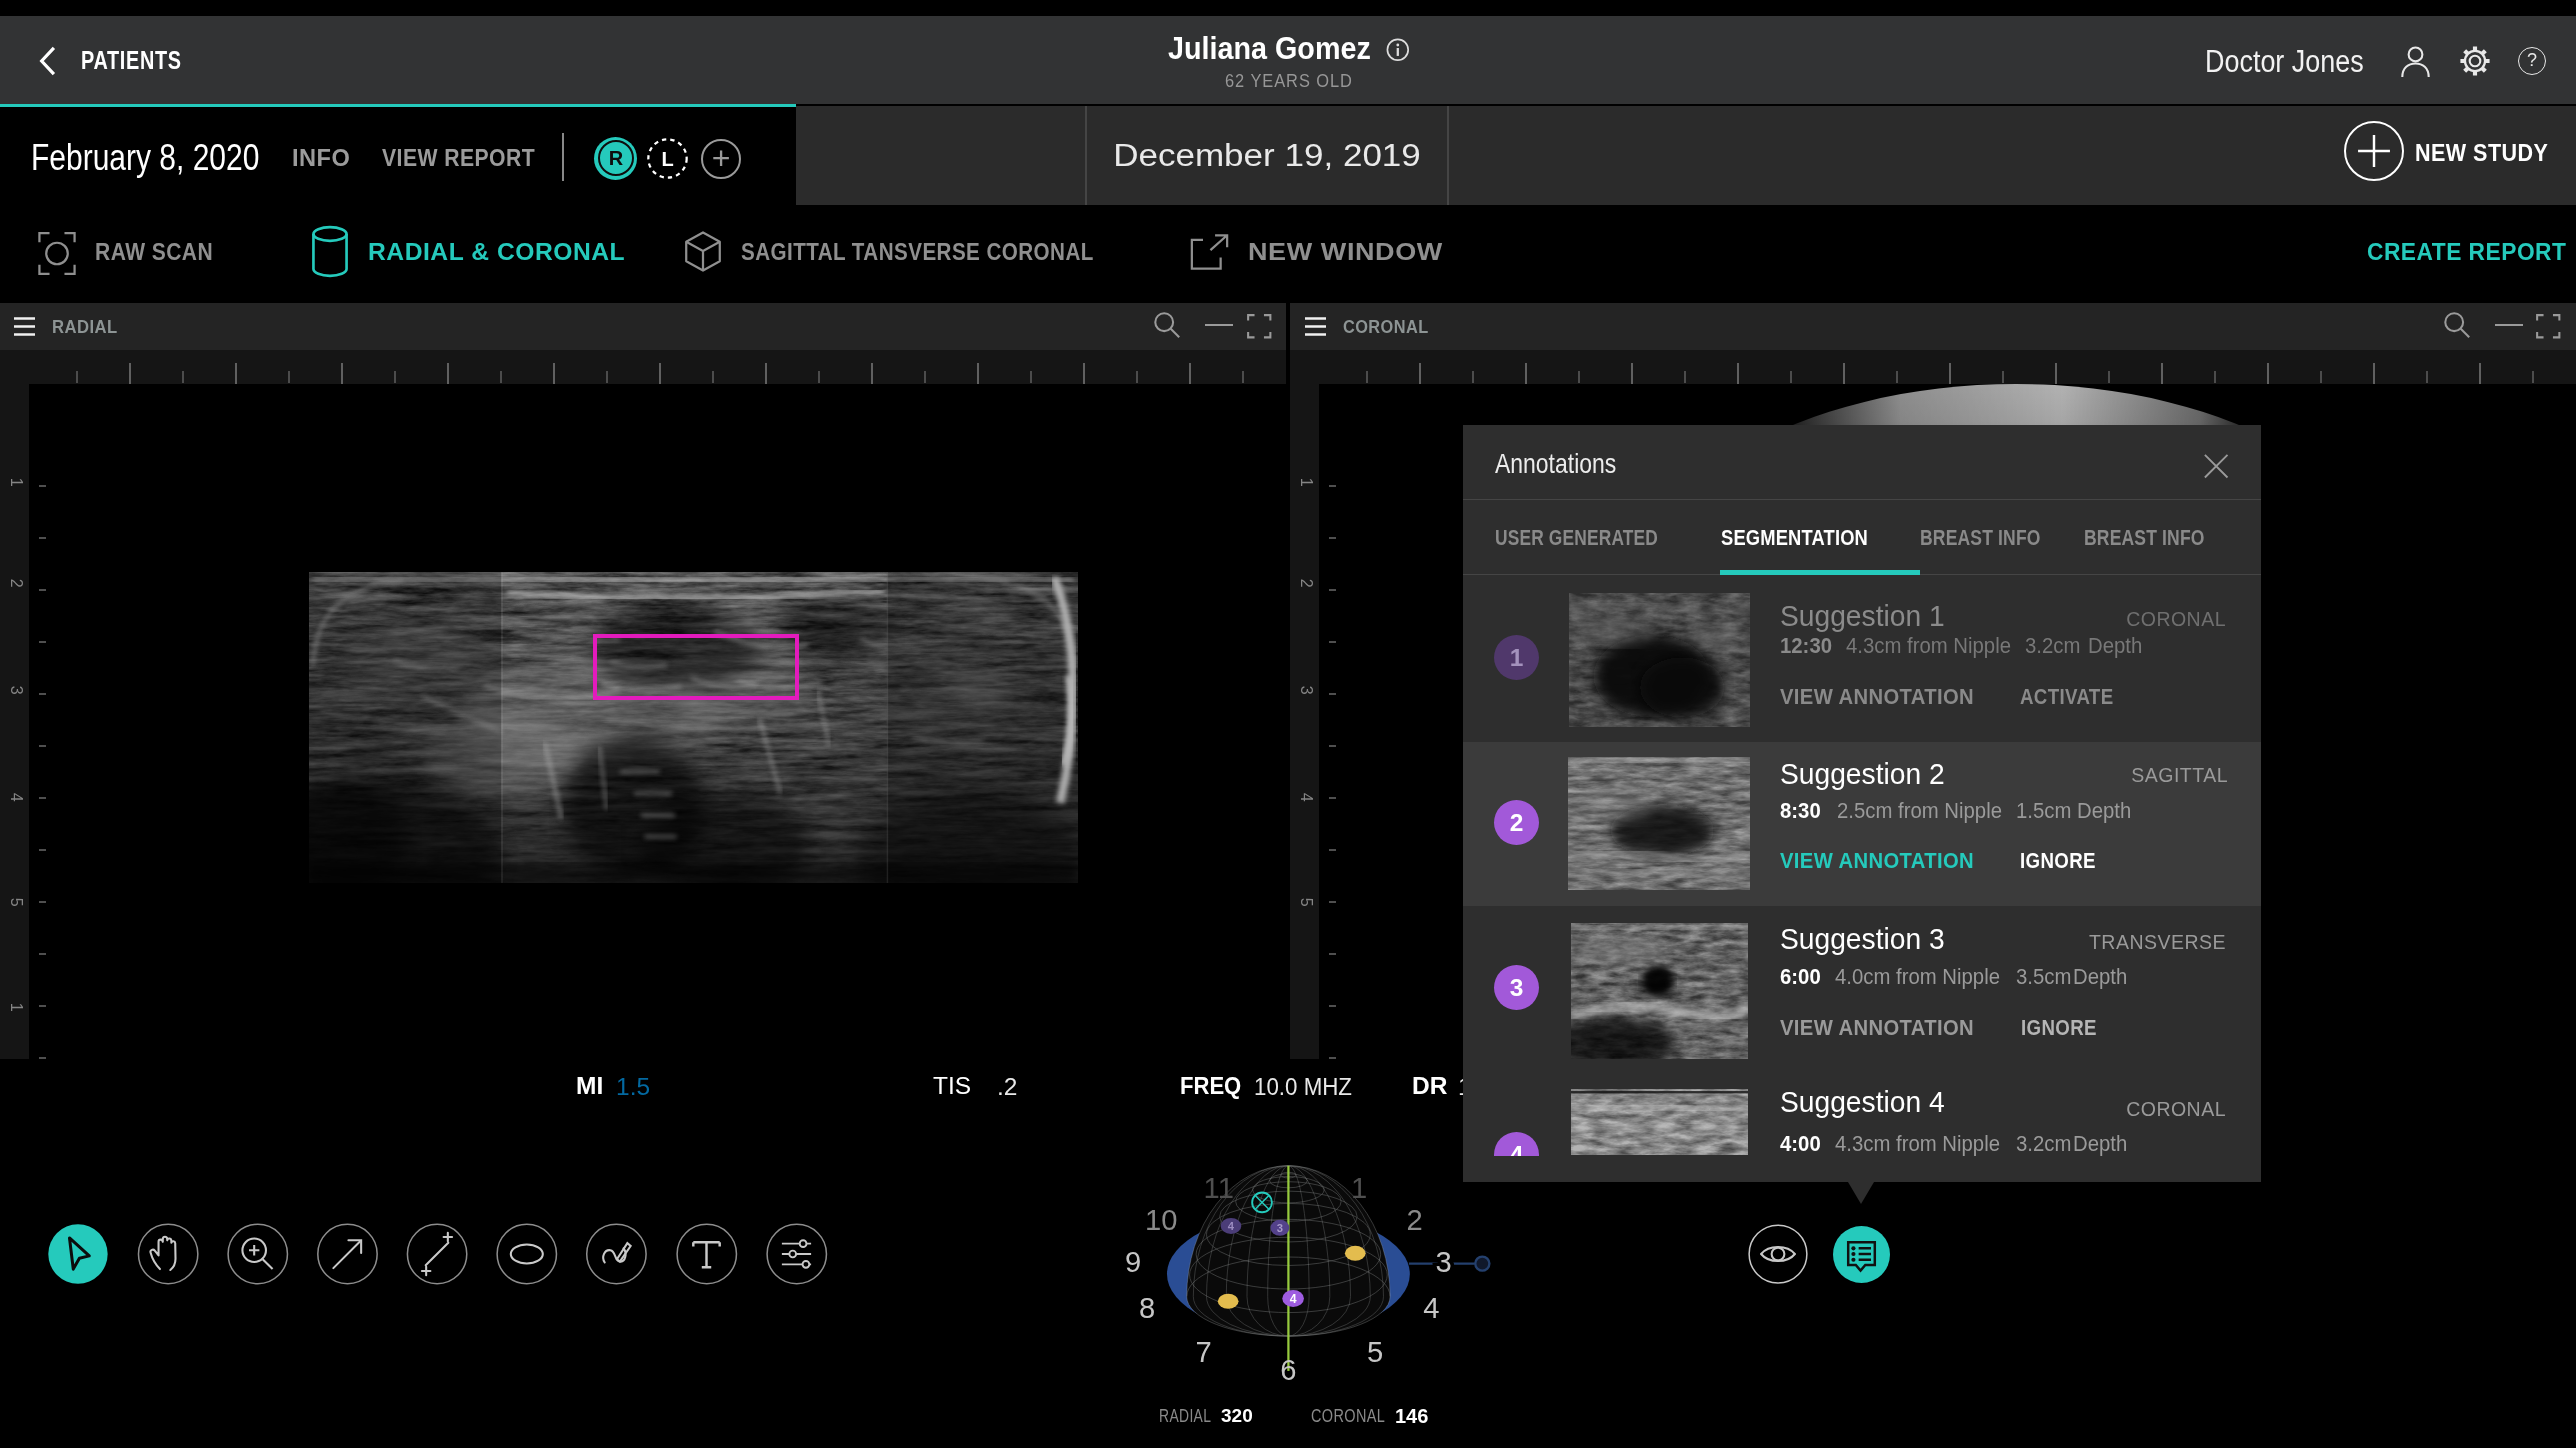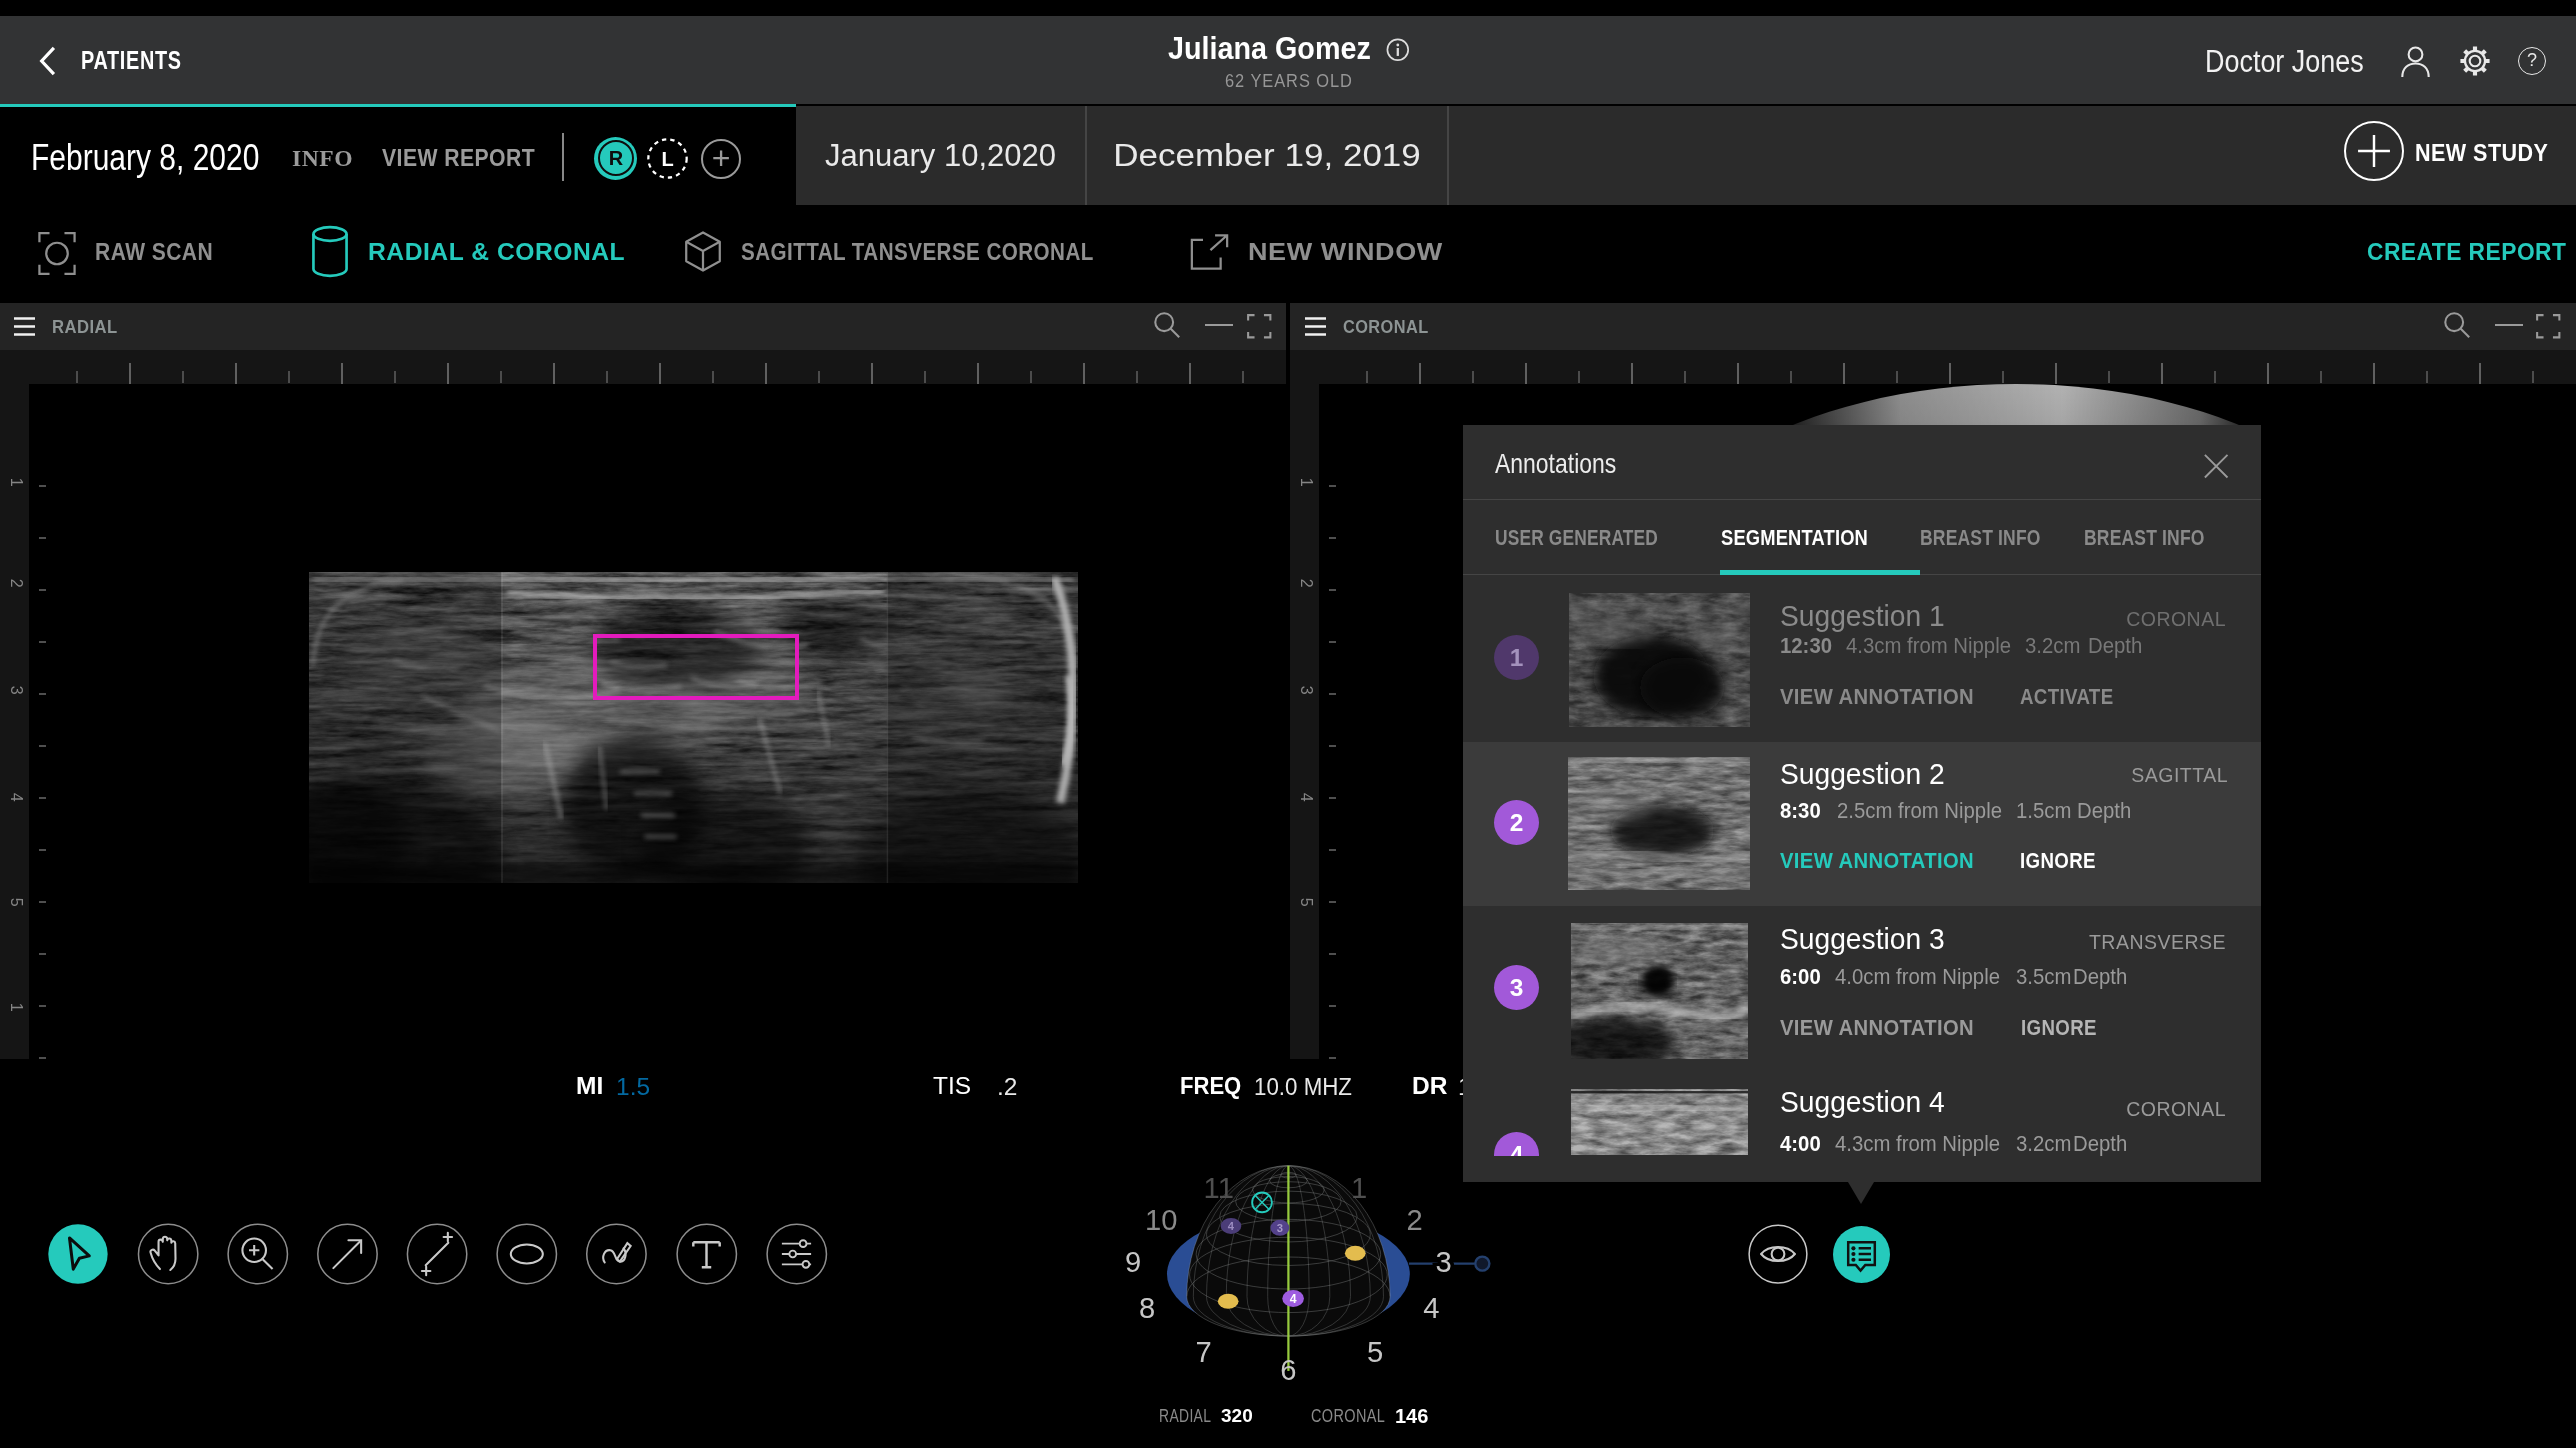--- a/index.html
+++ b/index.html
@@ -39,31 +39,30 @@
       </g>
     </g>
   </svg>
   <div class="abs" style="left:2518px;top:31px;width:28px;height:28px;border:1.9px solid #e8e8e8;border-radius:50%;color:#e8e8e8;font-size:18px;text-align:center;line-height:25.5px;">?</div>
 
   <div class="abs" style="left:0;top:88px;width:796px;height:2.8px;background:#25cabc;"></div>
   <div class="abs" style="left:796px;top:90px;width:1780px;height:99px;background:#2b2b2b;"></div>
   <div class="abs" style="left:1085px;top:90px;width:1.9px;height:99px;background:#454545;"></div>
   <div class="abs" style="left:1447px;top:90px;width:1.9px;height:99px;background:#454545;"></div>
   <div id="m-date" class="abs" style="transform:scaleX(0.833);transform-origin:left center;left:31px;top:121px;font-size:36px;font-weight:400;color:#fff;">February 8, 2020</div>
-  <div id="m-info" class="abs" style="left:292px;top:129px;font-size:23.6px;font-weight:700;letter-spacing:0.5px;color:#9b9b9b;font-family:Liberation Serif, serif;">INFO</div>
+  <div id="m-info" class="abs" style="left:292px;top:129px;font-size:23.6px;font-weight:700;letter-spacing:0.5px;color:#9b9b9b;">INFO</div>
   <div id="m-vr" class="abs" style="transform:scaleX(0.897);transform-origin:left center;left:382px;top:129px;font-size:23.6px;font-weight:700;letter-spacing:0.5px;color:#9b9b9b;">VIEW REPORT</div>
   <div class="abs" style="left:562px;top:117px;width:1.9px;height:48px;background:#888;"></div>
   <div class="abs" style="left:594px;top:121px;width:43px;height:43px;background:#25cabc;border-radius:50%;"></div>
   <div class="abs" style="left:598px;top:124px;width:36px;height:36px;border:2.1px solid #0e0e0e;border-radius:50%;color:#0e0e0e;font-weight:700;font-size:20px;text-align:center;line-height:32px;">R</div>
   <svg class="abs" style="left:646px;top:121px;" width="43" height="43" viewBox="0 0 46 46">
       <circle cx="23" cy="23" r="20.5" fill="none" stroke="#fff" stroke-width="2.4" stroke-dasharray="4.6 4.4"></circle>
     </svg>
   <div class="abs" style="left:646px;top:123px;width:43px;height:40px;color:#fff;font-weight:700;font-size:20px;text-align:center;line-height:40px;">L</div>
   <div class="abs" style="left:701px;top:123px;width:40px;height:40px;border:2.1px solid #9a9a9a;border-radius:50%;color:#9a9a9a;font-weight:300;font-size:32px;text-align:center;line-height:34px;">+</div>
-  <div id="m-jan" class="abs" style="left:796px;top:90px;width:289px;height:99px;line-height:99px;text-align:center;font-size:31px;font-weight:400;color:#e9e9e9;">January 10,2020</div>
   <div id="m-dec" class="abs" style="transform:scaleX(1.13);transform-origin:center center;left:1087px;top:90px;width:360px;height:99px;line-height:99px;text-align:center;font-size:31px;font-weight:400;color:#e9e9e9;">December 19, 2019</div>
   <div class="abs" style="left:2344px;top:105px;width:60px;height:60px;border:2.5px solid #fff;border-radius:50%;"></div>
   <svg class="abs" style="left:2344px;top:105px;" width="60" height="60" viewBox="0 0 64 64">
     <path d="M32 15 V49 M15 32 H49" stroke="#fff" stroke-width="2.6"></path>
   </svg>
   <div id="m-ns" class="abs" style="transform:scaleX(0.913);transform-origin:left center;left:2415px;top:124px;font-size:23.6px;font-weight:700;letter-spacing:0.5px;color:#fff;">NEW STUDY</div>
 
   <svg class="abs" style="left:38px;top:216px;" width="38" height="43" viewBox="0 0 40 46">
     <g fill="none" stroke="#8f8f8f" stroke-width="2.4">
       <path d="M1.2 11 V1.2 H12"></path>

